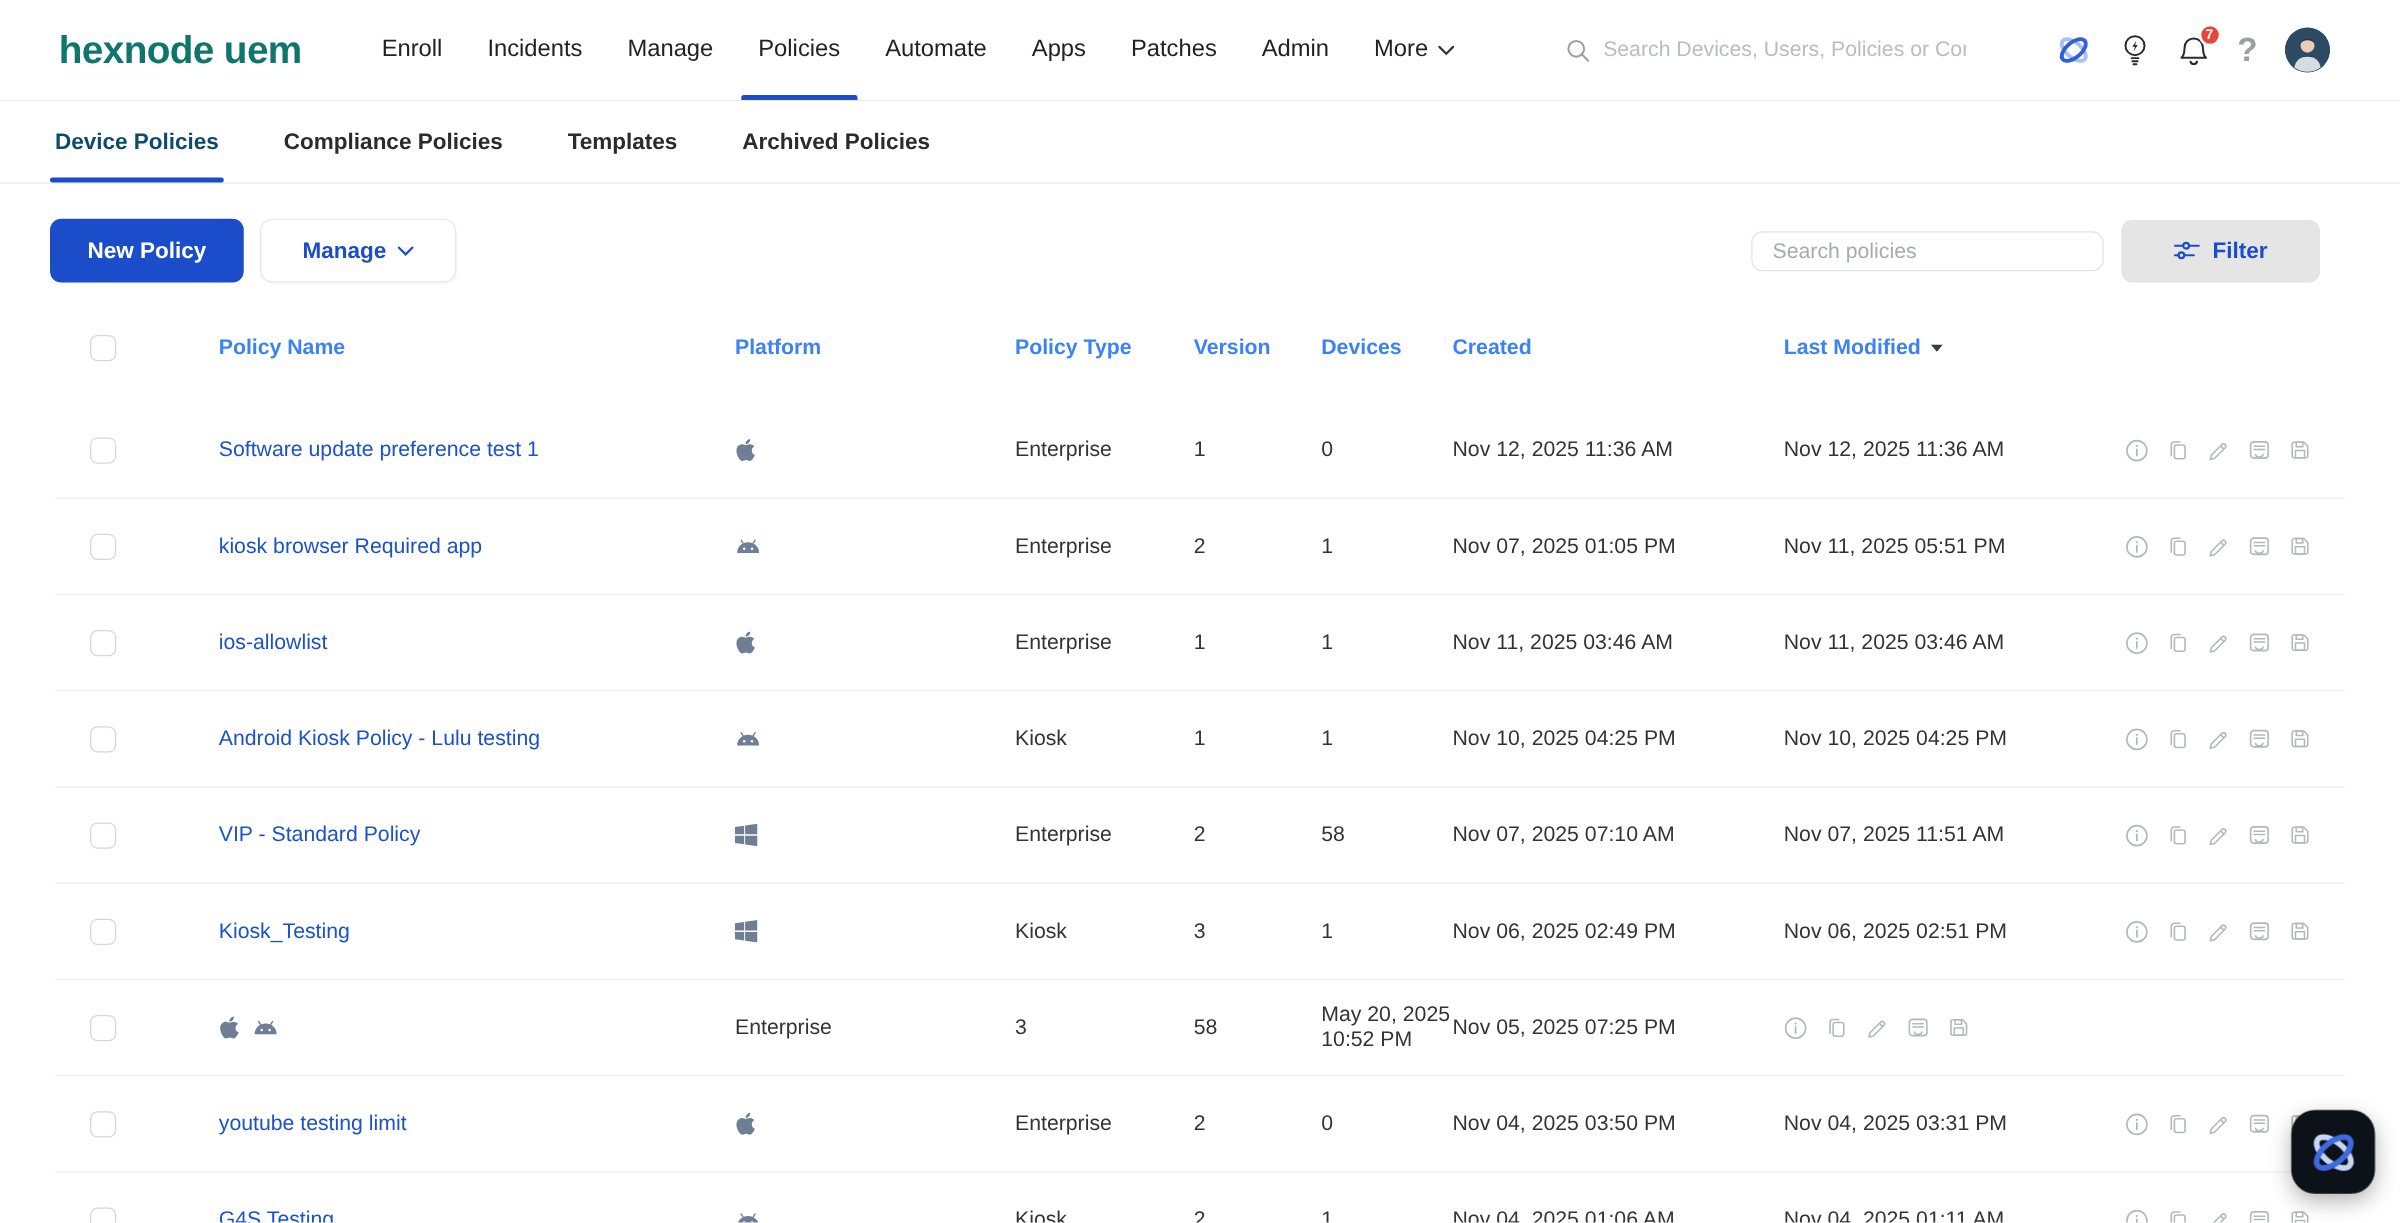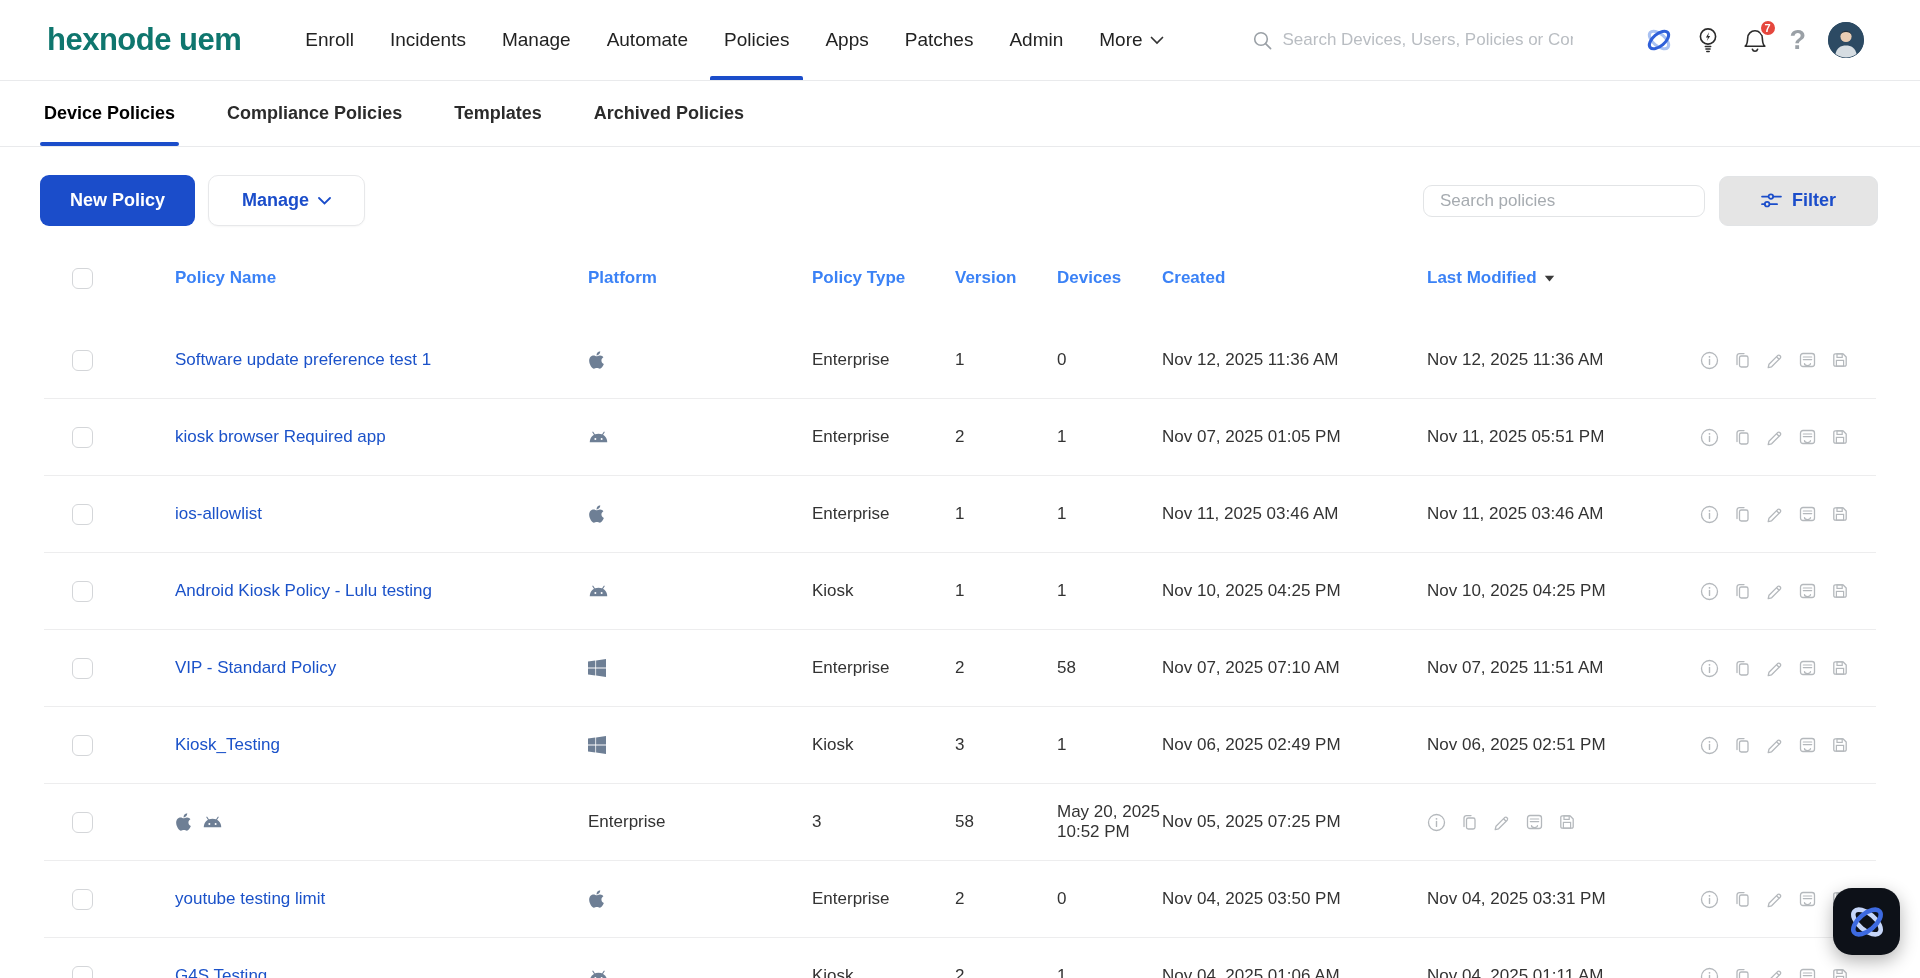--- a/index.html
+++ b/index.html
@@ -18,25 +18,25 @@
   .global-search input { border:none; outline:none; font-size:17px; color:#444; width:290px; background:transparent; font-family:inherit; }
   .global-search input::placeholder { color:#b9bdc2; }
   .icon-btn { margin-left:22px; cursor:pointer; display:flex; align-items:center; position:relative; }
   .badge { position:absolute; top:-7px; right:-9px; min-width:18px; height:18px; border-radius:9px; background:#e5473d; border:2px solid #fff; color:#fff; font-size:11px; font-weight:700; display:flex; align-items:center; justify-content:center; padding:0 3px; }
   .qmark { font-size:27px; font-weight:700; color:#9aa0a6; line-height:1; }
   .avatar { width:36px; height:36px; border-radius:50%; overflow:hidden; background:#2c4a63; }
 
   
   .tabbar { height:66px; display:flex; border-bottom:1px solid #e9eaec; padding-left:44px; background:#fff; }
   .tab { display:flex; align-items:center; height:100%; position:relative; font-size:18px; font-weight:600; color:#2b2b2b; margin-right:52px; cursor:pointer; white-space:nowrap; }
-  .tab.active { color:#000000; }
+  .tab.active { color:#0c4a6e; }
   .tab.active::after { content:""; position:absolute; left:-4px; right:-4px; bottom:0; height:4px; background:#1b4dca; border-radius:3px; }
 
   
-  .toolbar { display:flex; align-items:center; padding:28px 42px 18px 40px; }
+  .toolbar { display:flex; align-items:center; padding:28px 64px 18px 40px; }
   .btn-primary { height:51px; padding:0 30px; background:#1b4dca; color:#fff; font-size:18px; font-weight:600; border:none; border-radius:9px; cursor:pointer; font-family:inherit; }
   .btn-manage { height:51px; width:157px; margin-left:13px; background:#fff; color:#1b4dca; font-size:18px; font-weight:600; border:1px solid #e7e8ea; border-radius:10px; cursor:pointer; font-family:inherit; display:flex; align-items:center; justify-content:center; gap:9px; box-shadow:0 1px 2px rgba(0,0,0,.04); }
   .toolbar-right { margin-left:auto; display:flex; align-items:center; gap:14px; }
   .search-policies { width:282px; height:32px; border:1px solid #e2e4e6; border-radius:9px; padding:0 16px; font-size:17px; color:#444; outline:none; font-family:inherit; }
   .search-policies::placeholder { color:#a6abb0; }
   .btn-filter { width:159px; height:50px; background:#e5e5e5; border:1px solid #e2e4e6; border-radius:9px; cursor:pointer; display:flex; align-items:center; justify-content:center; gap:10px; font-size:18px; font-weight:600; color:#1b4dca; font-family:inherit; }
 
   
   .table { margin:0 44px; width:1832px; }
   .grid { display:grid; grid-template-columns:131px 413px 224px 143px 102px 105px 265px 273px 176px; align-items:center; }
@@ -61,25 +61,25 @@
   <nav class="main-nav">
     <div class="nav-item">
         <span>Enroll</span>
       </div>
     <div class="nav-item">
         <span>Incidents</span>
       </div>
     <div class="nav-item">
         <span>Manage</span>
       </div>
+    <div class="nav-item active">
+        <span>Policies</span>
+      </div>
     <div class="nav-item">
         <span>Automate</span>
-      </div>
-    <div class="nav-item active">
-        <span>Policies</span>
       </div>
     <div class="nav-item">
         <span>Apps</span>
       </div>
     <div class="nav-item">
         <span>Patches</span>
       </div>
     <div class="nav-item">
         <span>Admin</span>
       </div>

